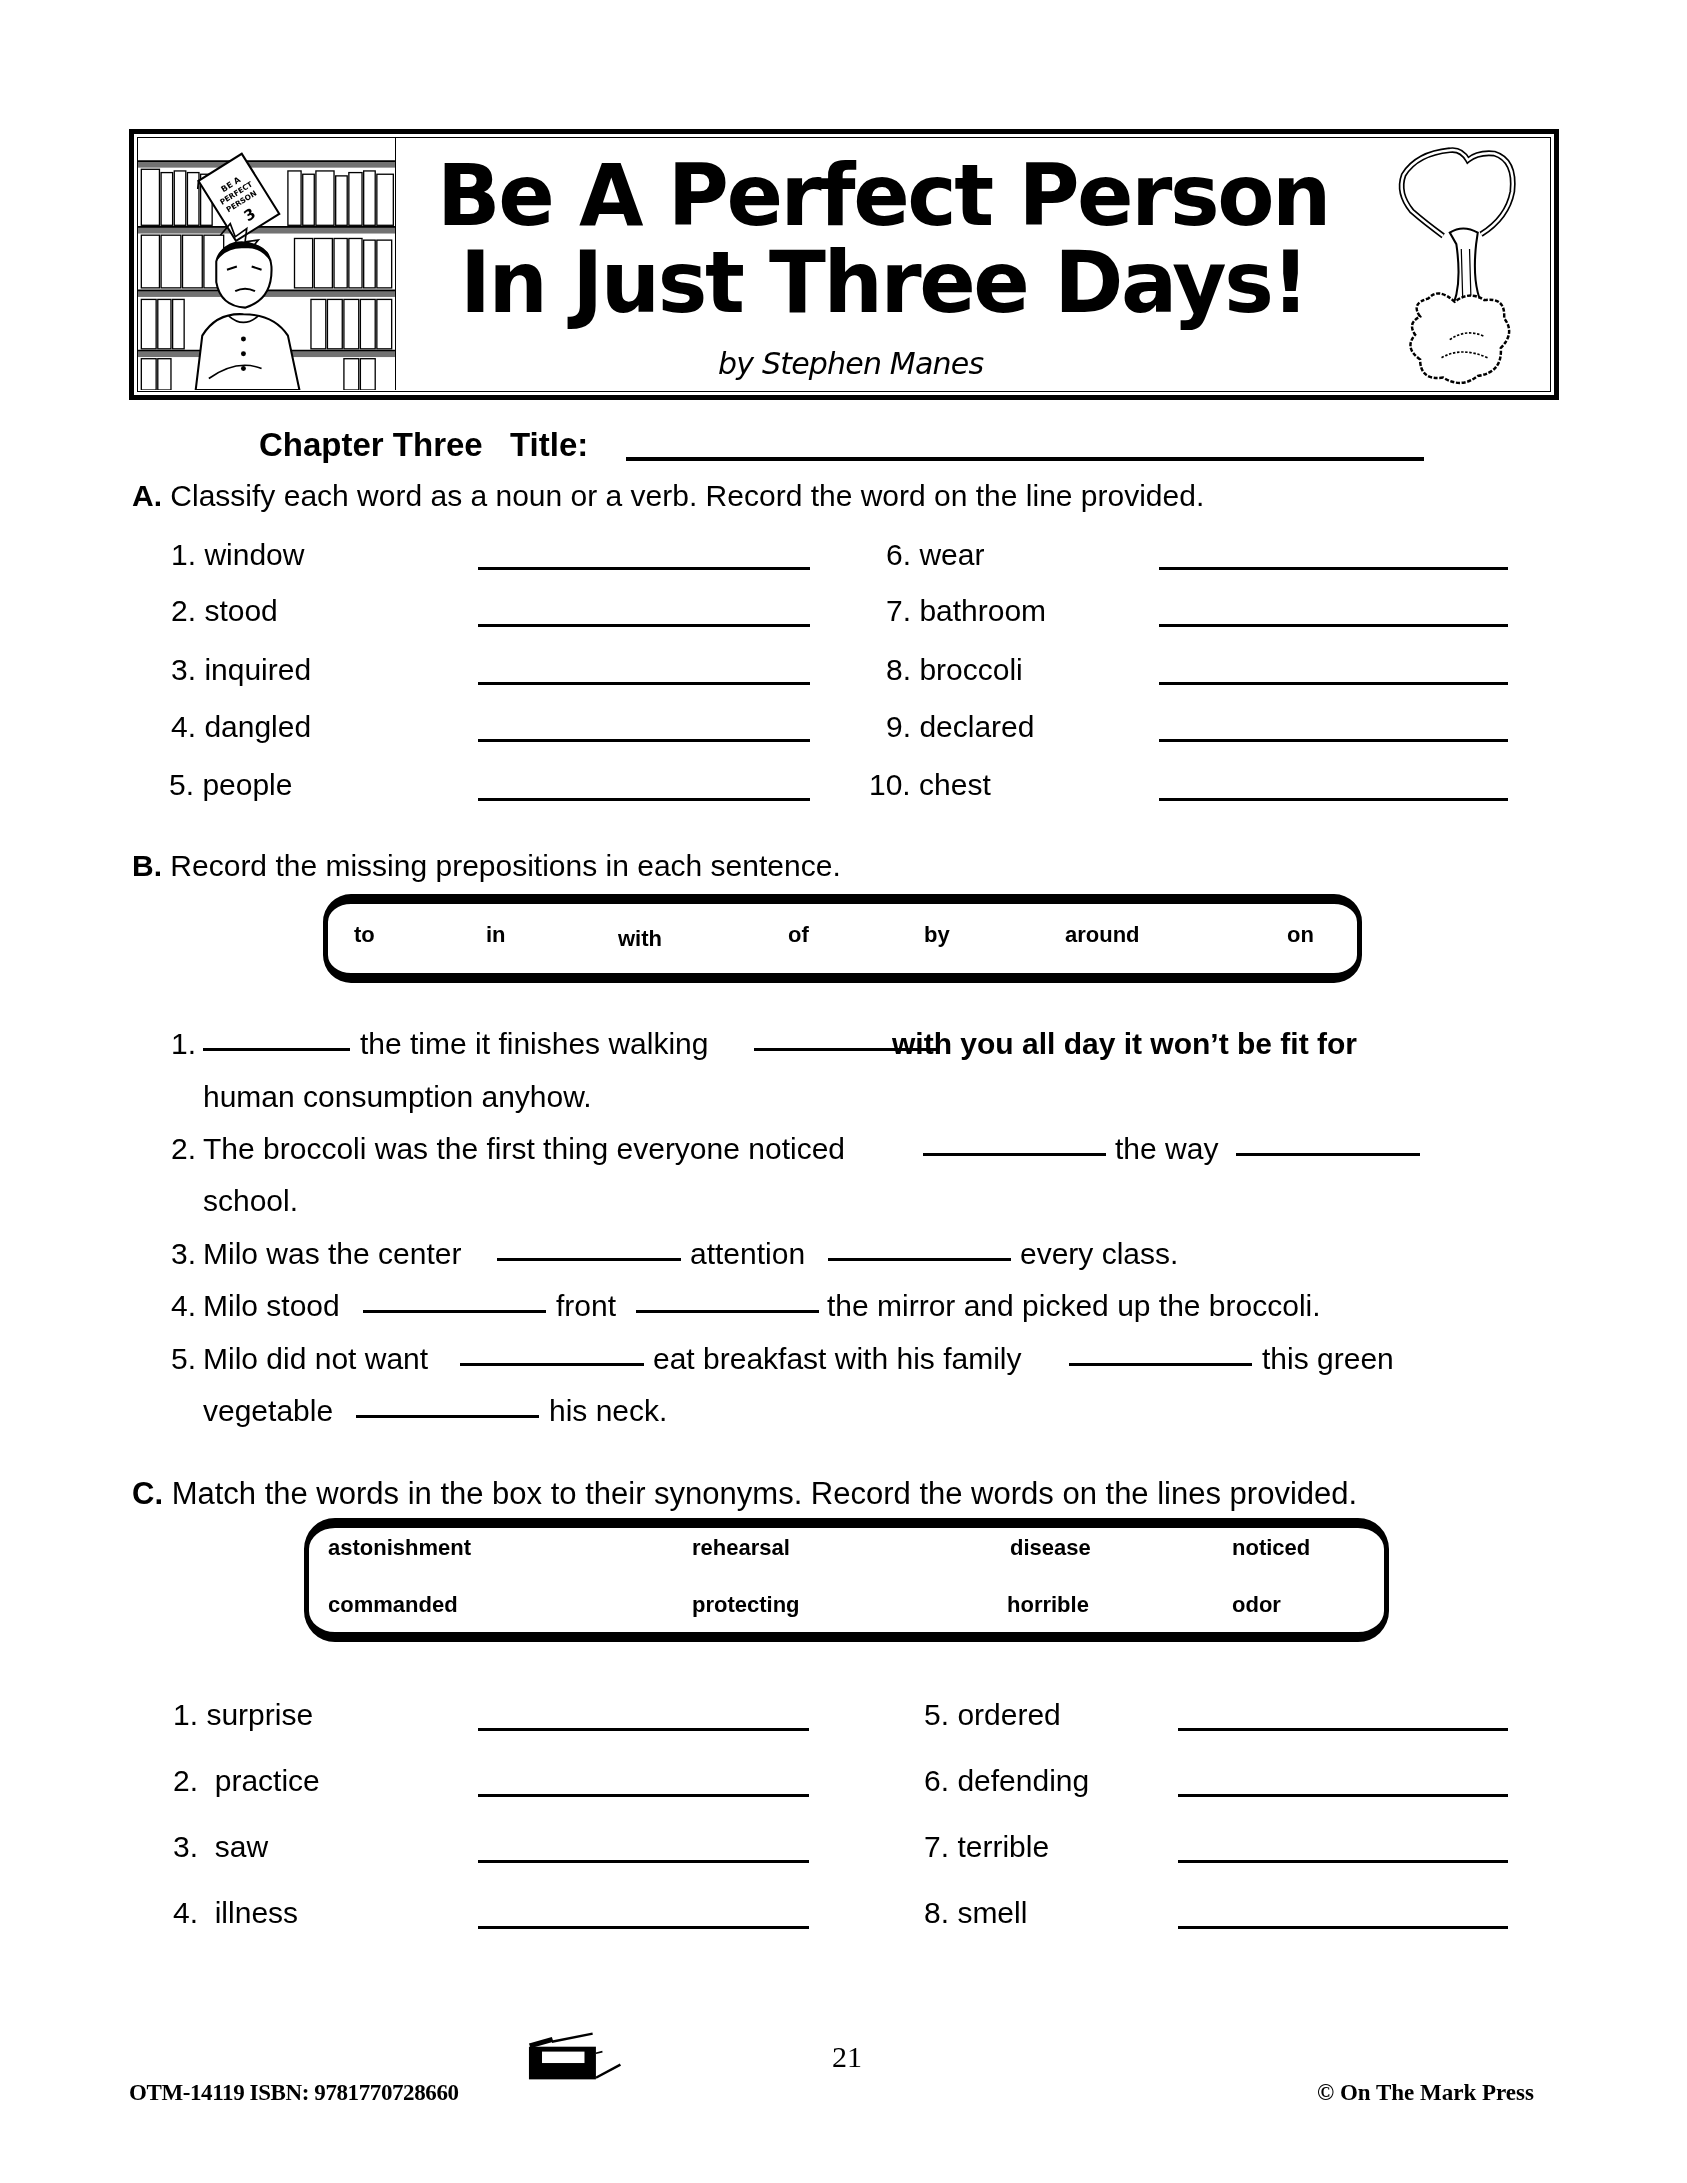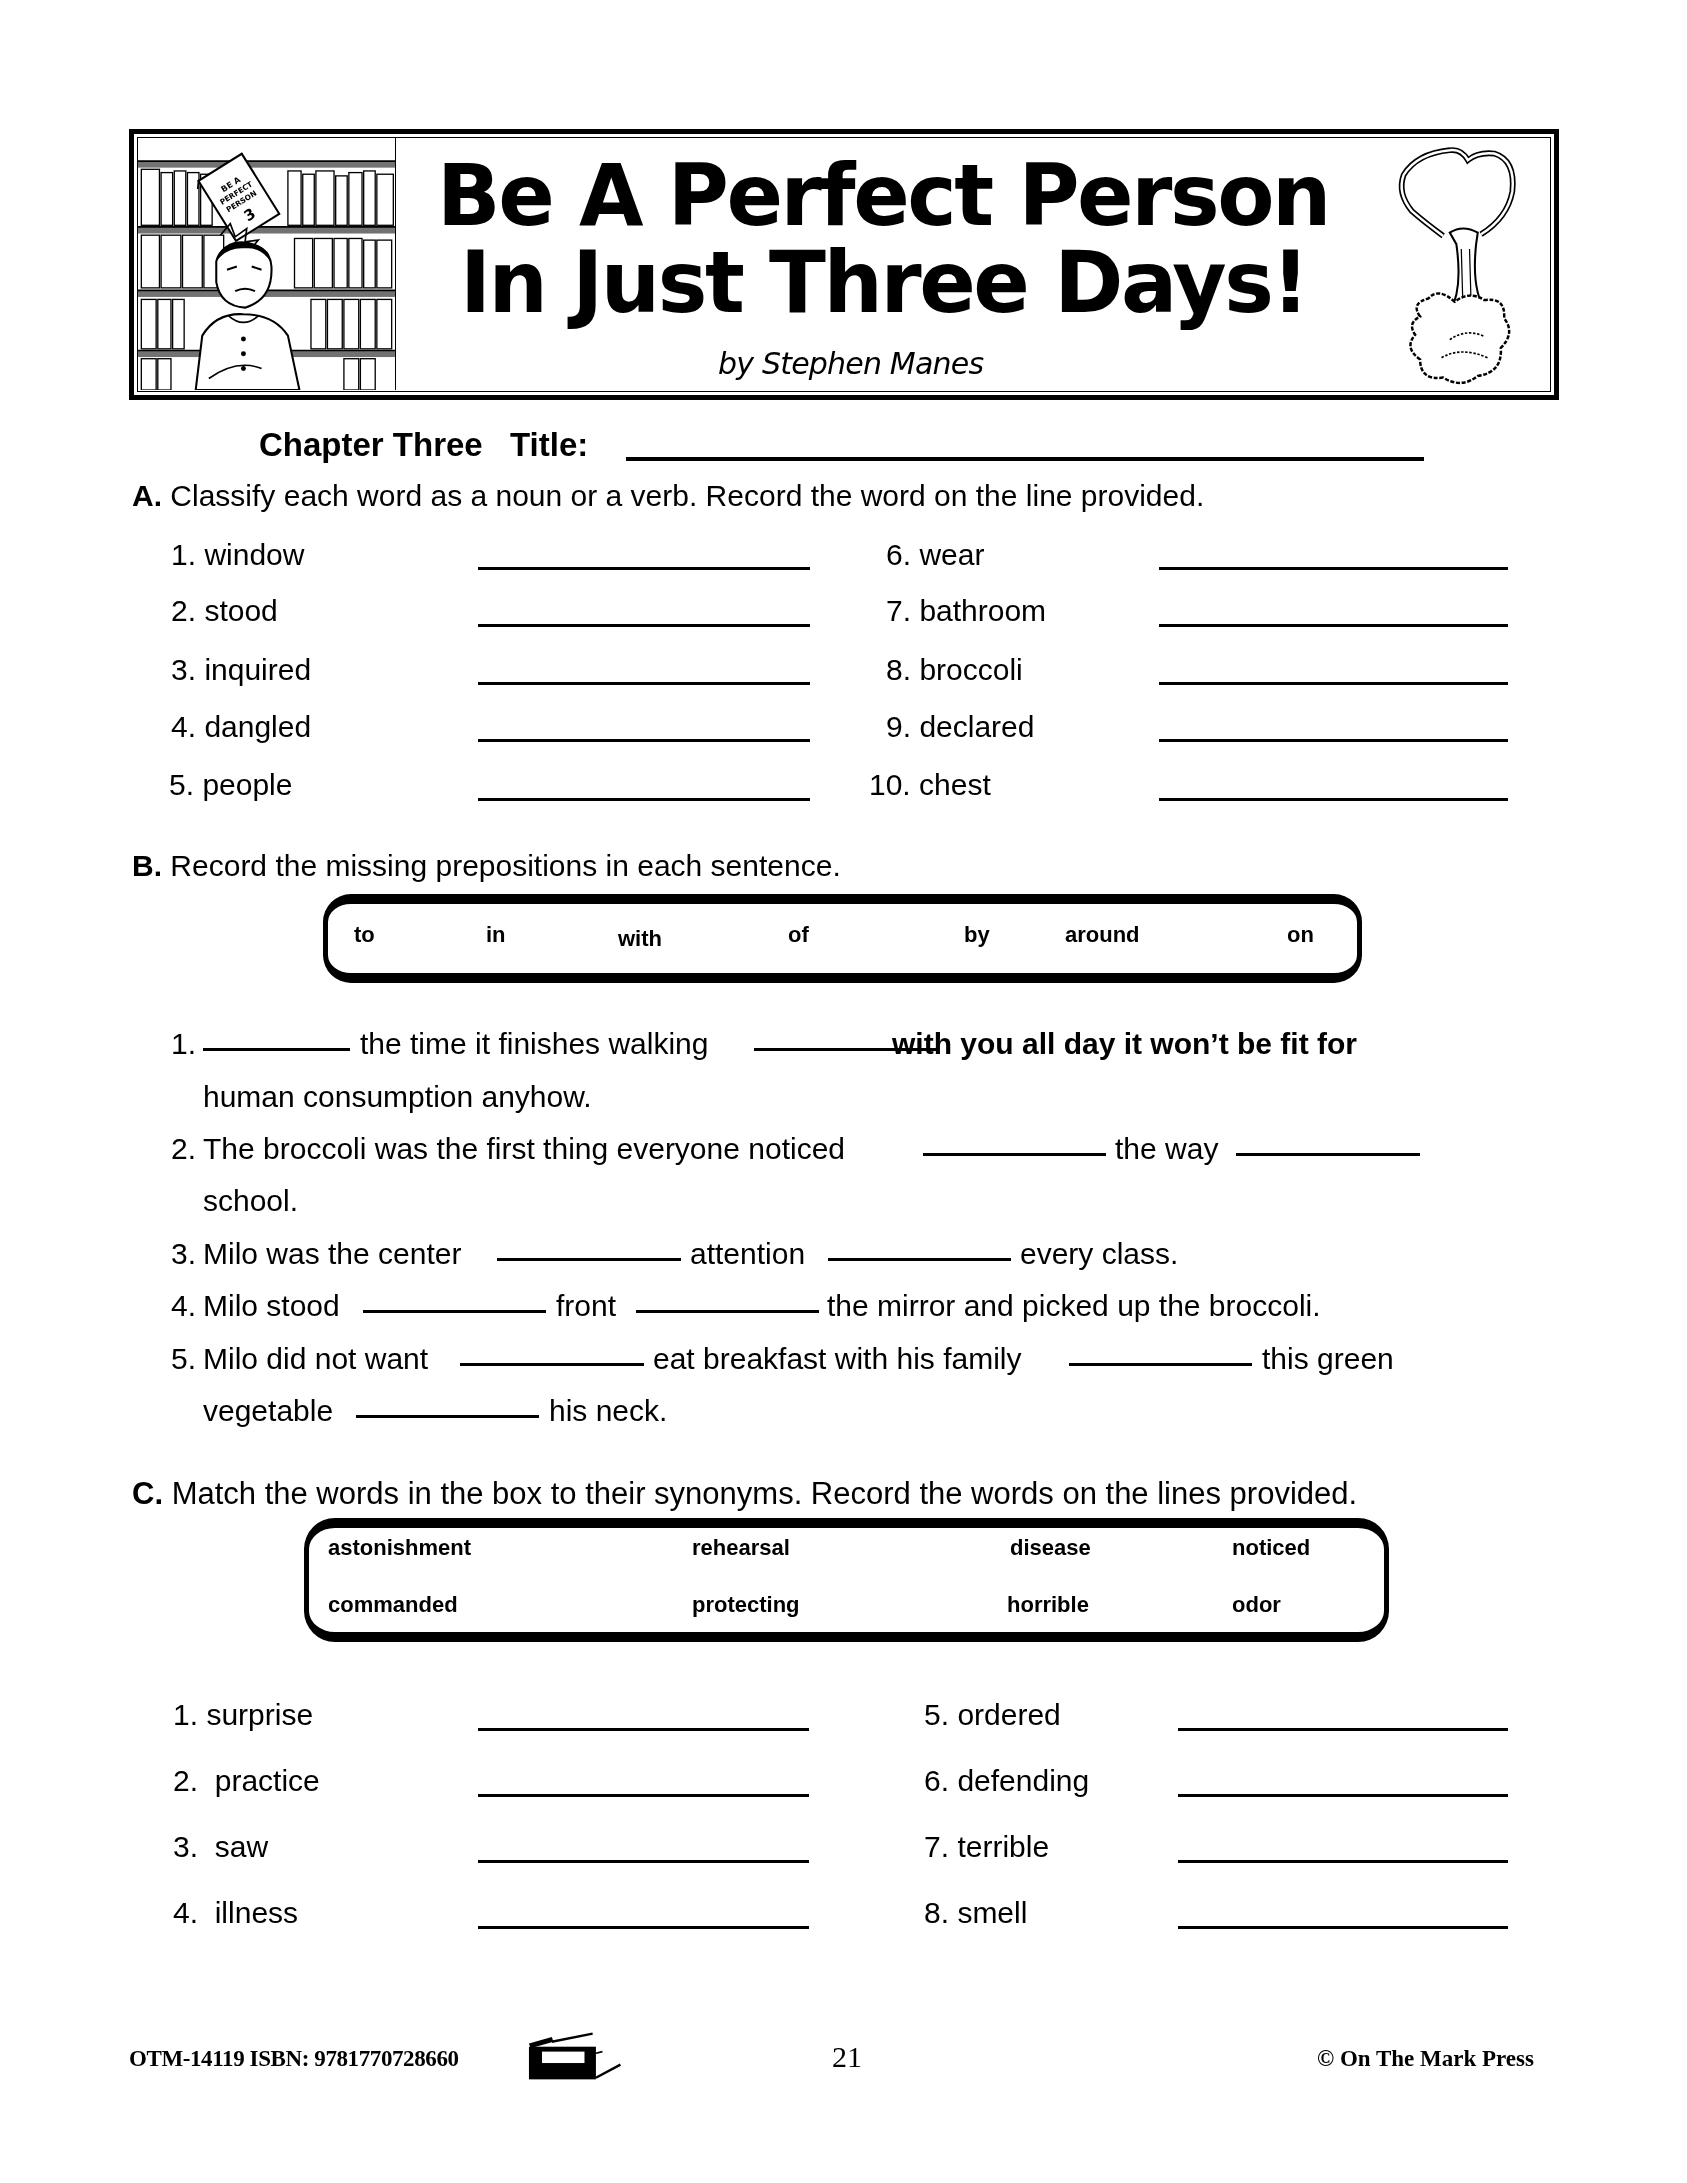--- a/index.html
+++ b/index.html
@@ -19,21 +19,21 @@
                 font-size:86px; letter-spacing:-2.5px; white-space:nowrap; line-height:1;
                 transform:scaleX(0.97); transform-origin:left top; }
   .byline { position:absolute; font-family:"DejaVu Sans", sans-serif; font-style:italic;
             font-size:30px; white-space:nowrap; line-height:1; letter-spacing:-0.8px; }
 
   .pill { position:absolute; box-sizing:border-box; border-style:solid; border-color:#000;
           border-width:10px 5px 10px 5px; border-radius:28px; }
   .pill-word { position:absolute; font-weight:bold; font-size:22px; white-space:nowrap; line-height:1; }
 
   .footer { position:absolute; font-family:"Liberation Serif", serif; font-weight:bold;
-            font-size:23px; white-space:nowrap; line-height:1; }
+            font-size:23px; white-space:nowrap; line-height:1;margin-top:34px; }
   .footer-page { position:absolute; font-family:"Liberation Serif", serif; font-size:30px;
                  white-space:nowrap; line-height:1; }
 </style>
 </head>
 <body>
 
 <div class="frame-outer">
   <div class="frame-inner"></div>
 </div>
 
@@ -166,21 +166,21 @@
 <div class="t" style="left:132px; top:851px;">
   <span class="b">B.</span>
   <span>Record the missing prepositions in each sentence.</span>
 </div>
 
 <div class="pill" style="left:323px; top:894px; width:1039px; height:89px;"></div>
 <div class="pill-word" style="left:354px; top:924px;">to</div>
 <div class="pill-word" style="left:486px; top:924px;">in</div>
 <div class="pill-word" style="left:618px; top:928px;">with</div>
 <div class="pill-word" style="left:788px; top:924px;">of</div>
-<div class="pill-word" style="left:924px; top:924px;margin-left:40px;">by</div>
+<div class="pill-word" style="left:924px; top:924px;">by</div>
 <div class="pill-word" style="left:1065px; top:924px;">around</div>
 <div class="pill-word" style="left:1287px; top:924px;text-align:center;">on</div>
 
 <div class="t" style="left:171px; top:1029px;">1.</div>
 <div class="blank" style="left:203px; top:1048px; width:147px;"></div>
 <div class="t" style="left:360px; top:1029px;">the time it finishes walking</div>
 <div class="blank" style="left:754px; top:1048px; width:183px;"></div>
 <div class="t" style="left:892px; top:1029px;font-weight:bold;">with you all day it won’t be fit for</div>
 <div class="t" style="left:203px; top:1082px;">human consumption anyhow.</div>
 

